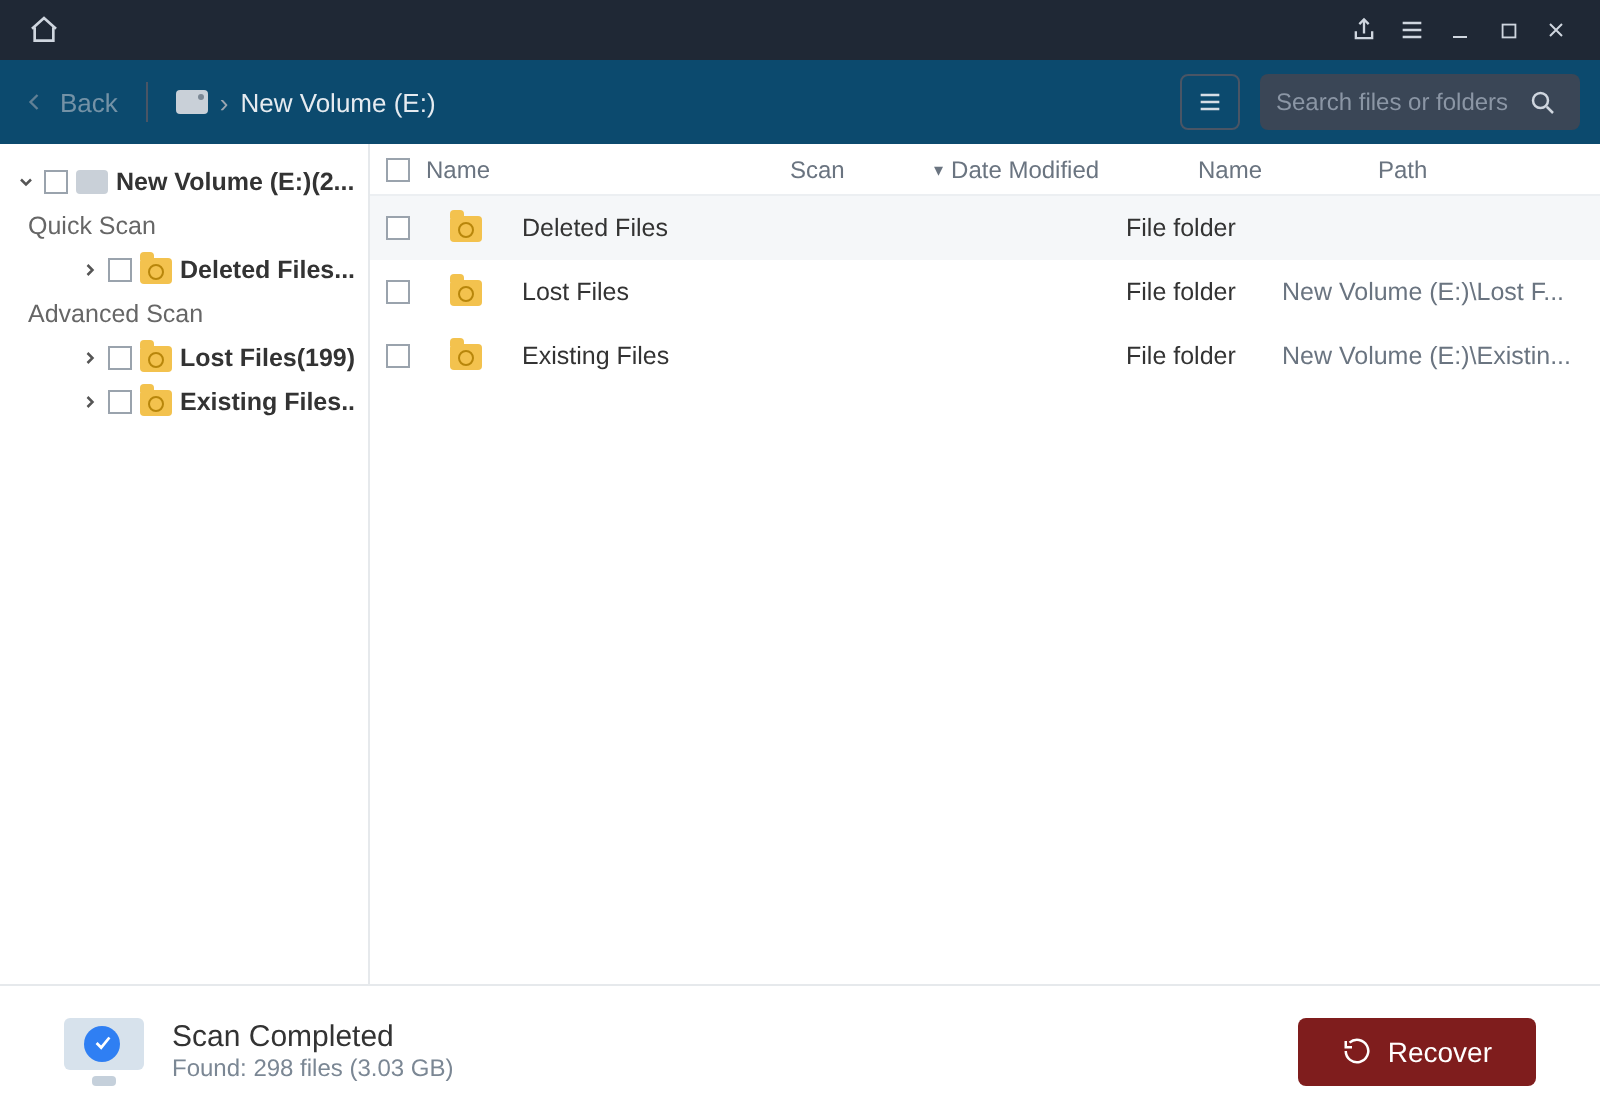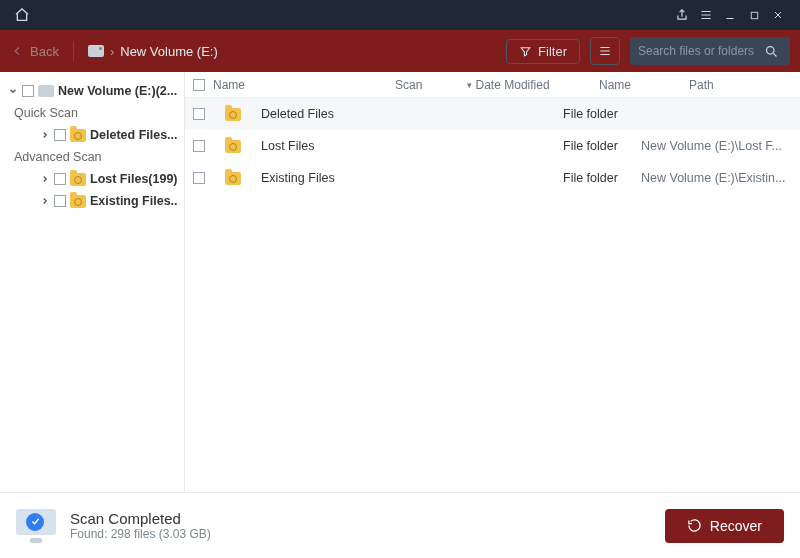--- a/index.html
+++ b/index.html
@@ -6,21 +6,21 @@
   body { width: 800px; height: 558px; overflow: hidden; background: #fff; }
 
   
   .titlebar { height: 30px; background: #1f2835; display: flex; align-items: center; padding: 0 10px; color: #cfd6df; }
   .titlebar .home { flex: 0 0 auto; }
   .titlebar-spacer { flex: 1; }
   .titlebar .wbtn { width: 24px; height: 24px; display: flex; align-items: center; justify-content: center; cursor: pointer; }
   .titlebar svg { stroke: #cfd6df; fill: none; }
 
   
-  .toolbar { height: 42px; background: #7f1d1d; display: flex; align-items: center; color: #b9c2cc; padding: 0 10px; gap: 10px; }
+  .toolbar { height: 42px; background: #0c4a6e; display: flex; align-items: center; color: #b9c2cc; padding: 0 10px; gap: 10px; }
   .back-btn { display: flex; align-items: center; gap: 6px; opacity: .6; cursor: pointer; font-size: 13px; }
   .vsep { width: 1px; height: 20px; background: #4a5565; margin: 0 4px; }
   .crumb { display: flex; align-items: center; gap: 6px; font-size: 13px; color: #e6ebf0; }
   .drive-icon { width: 16px; height: 12px; background: #c9d0d8; border-radius: 2px; display:inline-block; position:relative; }
   .drive-icon::after { content:""; position:absolute; right:2px; top:2px; width:3px; height:3px; background:#7b8794; border-radius:50%; }
   .toolbar-spacer { flex: 1; }
   .filter-btn { border:1px solid #4a5565; border-radius:4px; padding:4px 12px; display:flex; align-items:center; gap:6px; font-size:13px; color:#d7dee6; cursor:pointer; }
   .list-btn { border:1px solid #4a5565; border-radius:4px; width:30px; height:28px; display:flex; align-items:center; justify-content:center; cursor:pointer; }
   .search-box { background:#3a4656; border-radius:4px; height:28px; display:flex; align-items:center; padding:0 8px; gap:6px; min-width:160px; }
   .search-box input { background:transparent; border:none; outline:none; color:#d7dee6; font-size:12px; width:120px; }
@@ -48,21 +48,21 @@
   .col-type { flex:0 0 78px; }
   .col-path { flex:1; }
   .sort-ind { color:#6a7480; font-size:9px; }
 
   .row { display:flex; align-items:center; height:32px; font-size:12.5px; color:#333; padding-left:8px; }
   .row.alt { background:#f5f7f9; }
   .row .col-name { display:flex; align-items:center; gap:20px; }
   .row .path { color:#6a7480; white-space:nowrap; overflow:hidden; text-overflow:ellipsis; }
 
   
-  .footer { height:66px; border-top:1px solid #e6e9ec; display:flex; align-items:center; padding:0 16px; }
+  .footer { height:66px; border-top:1px solid #e6e9ec; display:flex; align-items:center; padding:0 32px; }
   .monitor { width:40px; height:34px; position:relative; }
   .monitor::before { content:""; position:absolute; inset:0 0 8px 0; background:#d7e2ec; border-radius:3px; }
   .monitor::after { content:""; position:absolute; left:14px; right:14px; bottom:0; height:5px; background:#c5d0db; border-radius:2px; }
   .check { position:absolute; left:10px; top:4px; width:18px; height:18px; background:#2f7ff3; border-radius:50%; display:flex; align-items:center; justify-content:center; }
   .check svg { stroke:#fff; }
   .status { margin-left:14px; }
   .status .title { font-size:15px; color:#333; }
   .status .sub { font-size:12px; color:#7b8794; }
   .footer-spacer { flex:1; }
   .recover-btn { background:#7f1d1d; color:#fff; border:none; border-radius:4px; padding:9px 22px; font-size:14px; display:flex; align-items:center; gap:8px; cursor:pointer; }
@@ -115,26 +115,20 @@
       </svg>
     <span>Back</span>
   </div>
   <div class="vsep"></div>
   <div class="crumb">
     <span class="drive-icon"></span>
     <span style="color:#9ba5b0">›</span>
     <span>New Volume (E:)</span>
   </div>
   <div class="toolbar-spacer"></div>
-  <div class="filter-btn">
-    <svg width="13" height="13" viewBox="0 0 24 24" stroke="#d7dee6" stroke-width="2" fill="none">
-        <path d="M4 5h16l-6 8v5l-4 2v-7z"></path>
-      </svg>
-    <span>Filter</span>
-  </div>
   <div class="list-btn">
     <svg width="14" height="14" viewBox="0 0 24 24" stroke="#d7dee6" stroke-width="2" fill="none">
         <path d="M4 6h16M4 12h16M4 18h16"></path>
       </svg>
   </div>
   <div class="search-box">
     <input placeholder="Search files or folders" style="">
     <svg width="15" height="15" viewBox="0 0 24 24" stroke="#cfd6df" stroke-width="2" fill="none">
         <circle cx="10" cy="10" r="6"></circle>
         <path d="M20 20l-5-5"></path>

